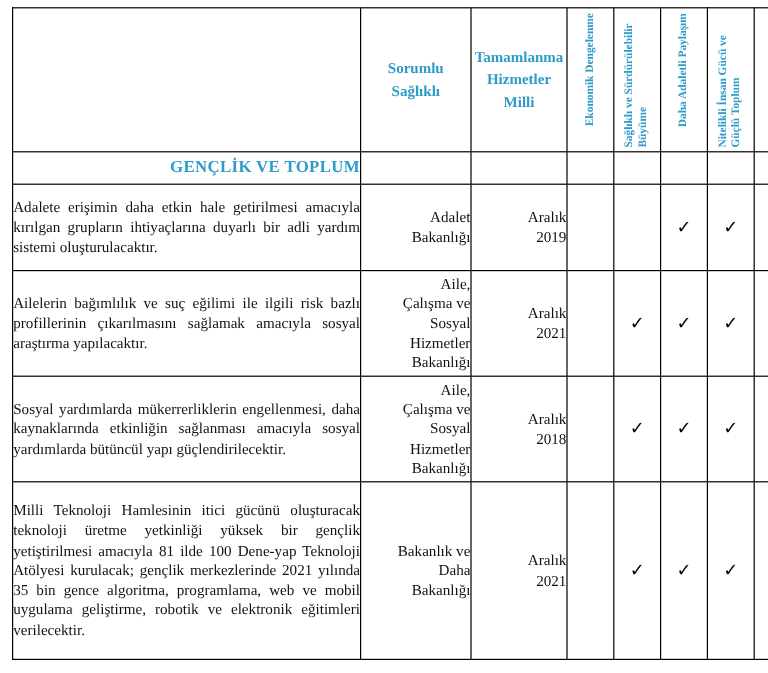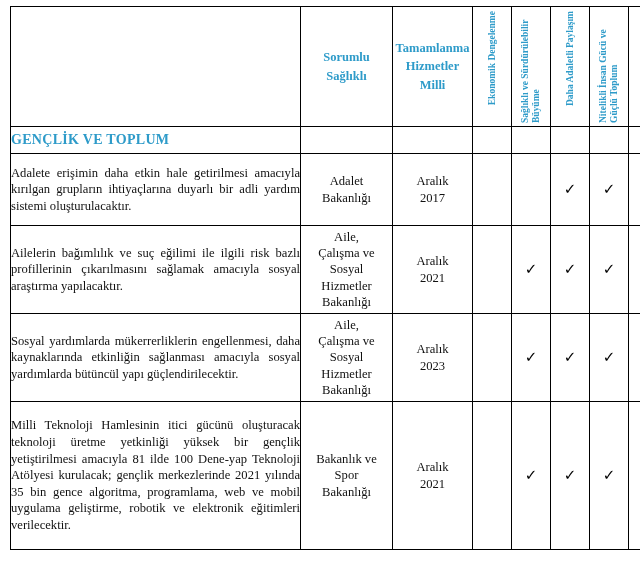--- a/index.html
+++ b/index.html
@@ -78,33 +78,34 @@
   .section-row td {
     height: 26px;
   }
   .section-title {
     color: #2E9BC9;
     font-size: 14px;
     font-weight: bold;
     letter-spacing: 0.3px;
     padding: 3px 0 3px 6px;
     font-family: "Liberation Serif", serif;
+    text-align: right;
   }
 
   
   .measure {
     font-size: 12.6px;
     line-height: 1.32;
     text-align: justify;
     text-justify: inter-word;
     padding: 6px 7px 6px 7px;
     hyphens: none;
   }
   .center-cell {
-    text-align: center;
+    text-align: right;
     font-size: 12.6px;
     line-height: 1.3;
     padding: 4px 3px;
   }
   .check-cell {
     text-align: center;
     font-size: 14px;
     line-height: 1;
     padding: 0;
   }
@@ -186,21 +187,21 @@
       </tr>
 
       <tr class="r1">
         <td class="measure">Adalete erişimin daha etkin hale getirilmesi amacıyla kırılgan grupların ihtiyaçlarına duyarlı bir adli yardım sistemi oluşturulacaktır.</td>
         <td class="center-cell">
           <div>Adalet</div>
           <div>Bakanlığı</div>
         </td>
         <td class="center-cell">
           <div>Aralık</div>
-          <div>2017</div>
+          <div>2019</div>
         </td>
         <td class="check-cell"><span class="check"></span></td>
         <td class="check-cell"><span class="check"></span></td>
         <td class="check-cell"><span class="check">✓</span></td>
         <td class="check-cell"><span class="check">✓</span></td>
         <td class="check-cell"></td>
       </tr>
 
       <tr class="r2">
         <td class="measure">Ailelerin bağımlılık ve suç eğilimi ile ilgili risk bazlı profillerinin çıkarılmasını sağlamak amacıyla sosyal araştırma yapılacaktır.</td>
@@ -226,34 +227,34 @@
         <td class="measure">Sosyal yardımlarda mükerrerliklerin engellenmesi, daha kaynaklarında etkinliğin sağlanması amacıyla sosyal yardımlarda bütüncül yapı güçlendirilecektir.</td>
         <td class="center-cell">
           <div>Aile,</div>
           <div>Çalışma ve</div>
           <div>Sosyal</div>
           <div>Hizmetler</div>
           <div>Bakanlığı</div>
         </td>
         <td class="center-cell">
           <div>Aralık</div>
-          <div>2023</div>
+          <div>2018</div>
         </td>
         <td class="check-cell"><span class="check"></span></td>
         <td class="check-cell"><span class="check">✓</span></td>
         <td class="check-cell"><span class="check">✓</span></td>
         <td class="check-cell"><span class="check">✓</span></td>
         <td class="check-cell"></td>
       </tr>
 
       <tr class="r4">
         <td class="measure">Milli Teknoloji Hamlesinin itici gücünü oluşturacak teknoloji üretme yetkinliği yüksek bir gençlik yetiştirilmesi amacıyla 81 ilde 100 Dene-yap Teknoloji Atölyesi kurulacak; gençlik merkezlerinde 2021 yılında 35 bin gence algoritma, programlama, web ve mobil uygulama geliştirme, robotik ve elektronik eğitimleri verilecektir.</td>
         <td class="center-cell">
           <div>Bakanlık ve</div>
-          <div>Spor</div>
+          <div>Daha</div>
           <div>Bakanlığı</div>
         </td>
         <td class="center-cell">
           <div>Aralık</div>
           <div>2021</div>
         </td>
         <td class="check-cell"><span class="check"></span></td>
         <td class="check-cell"><span class="check">✓</span></td>
         <td class="check-cell"><span class="check">✓</span></td>
         <td class="check-cell"><span class="check">✓</span></td>

